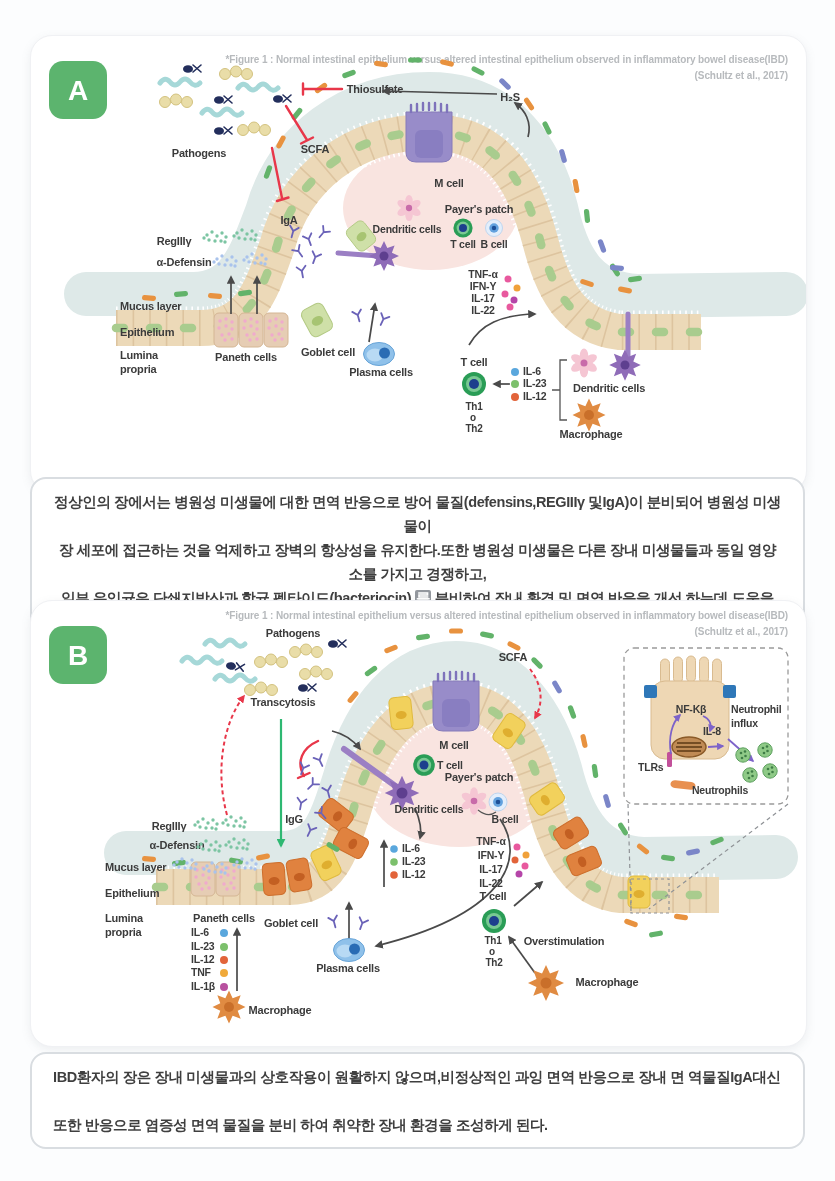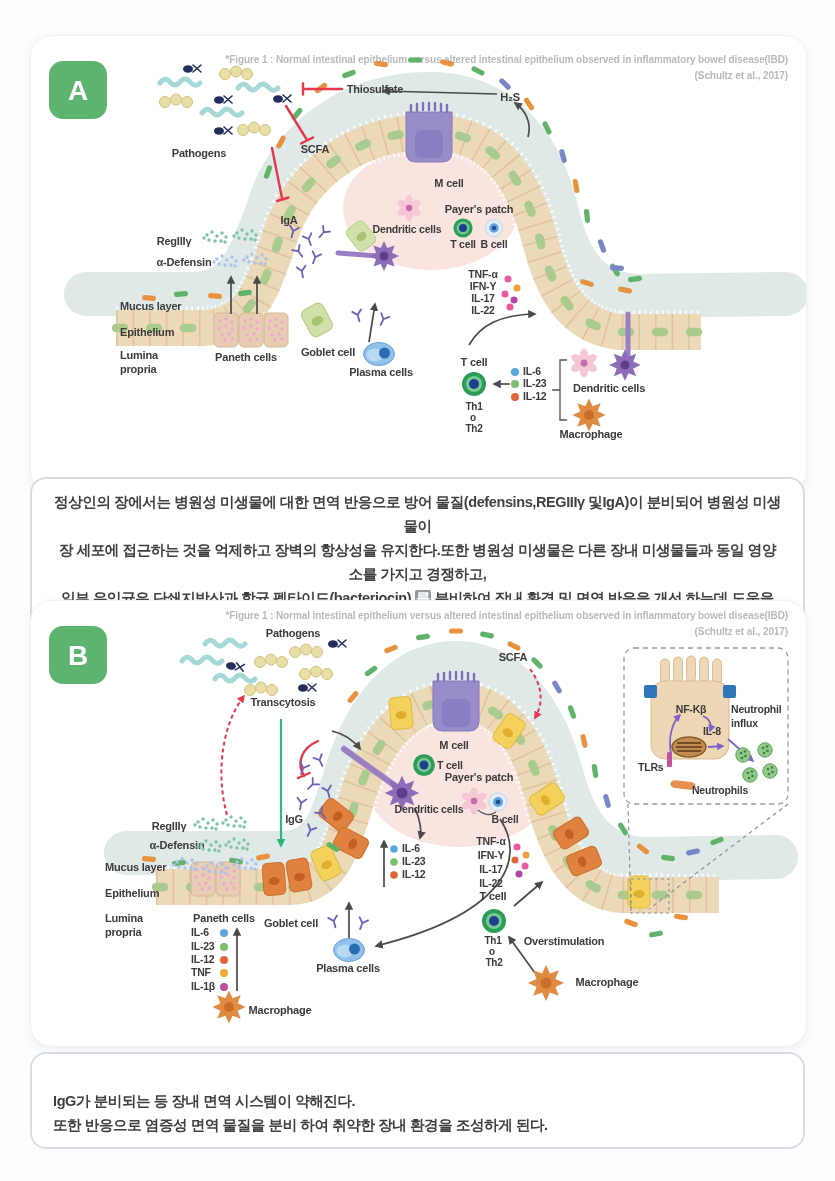--- a/index.html
+++ b/index.html
@@ -714,18 +714,18 @@
             <use href="#neutro" transform="translate(734,149)"></use>
           <use href="#neutro" transform="translate(719,174)"></use>
             <use href="#neutro" transform="translate(739,170)"></use>
         </g>
         <text class="lbl s b" x="689" y="193">Neutrophils</text>
       </g>
     </svg>
   </div>
 
   <div class="desc" style="top:1052px;">
-    <p><br>
-       <span>IgG가 분비되는 등 장내 면역 시스템이 약해진다.</span><br>
+    <p><span>IBD환자의 장은 장내 미생물과의 상호작용이 원활하지 않으며,비정상적인 과잉 면역 반응으로 장내 면 역물질IgA대신</span><br>
+       <br>
        <span>또한 반응으로 염증성 면역 물질을 분비 하여 취약한 장내 환경을 조성하게 된다.</span></p>
   </div>
 
 </div>
 
 </body></html>

